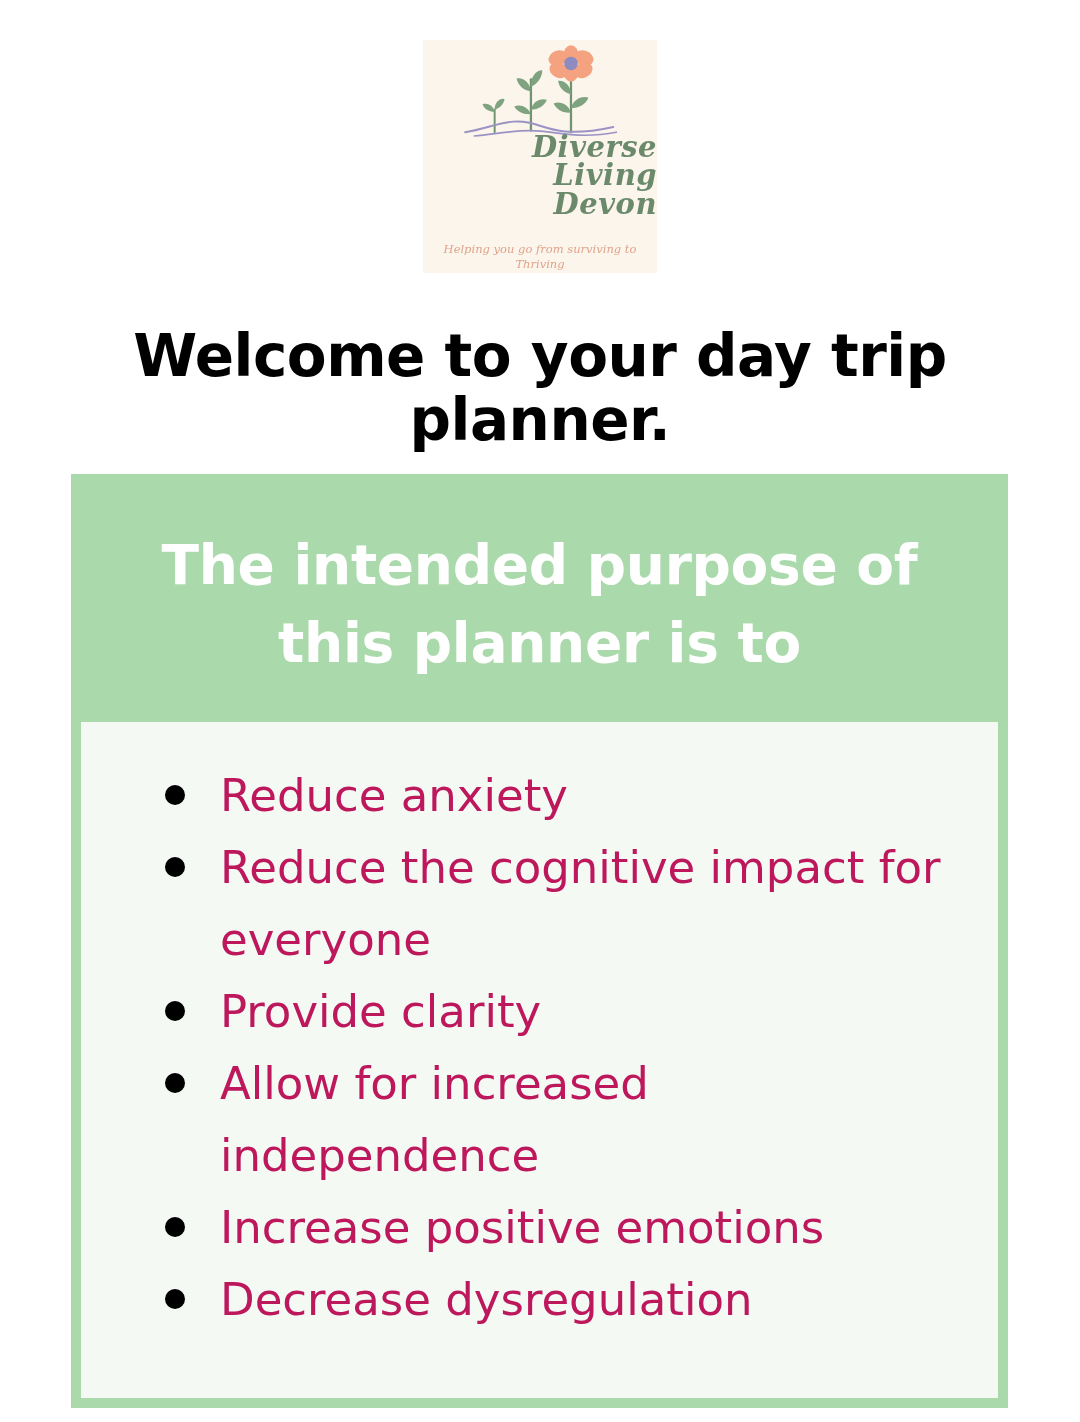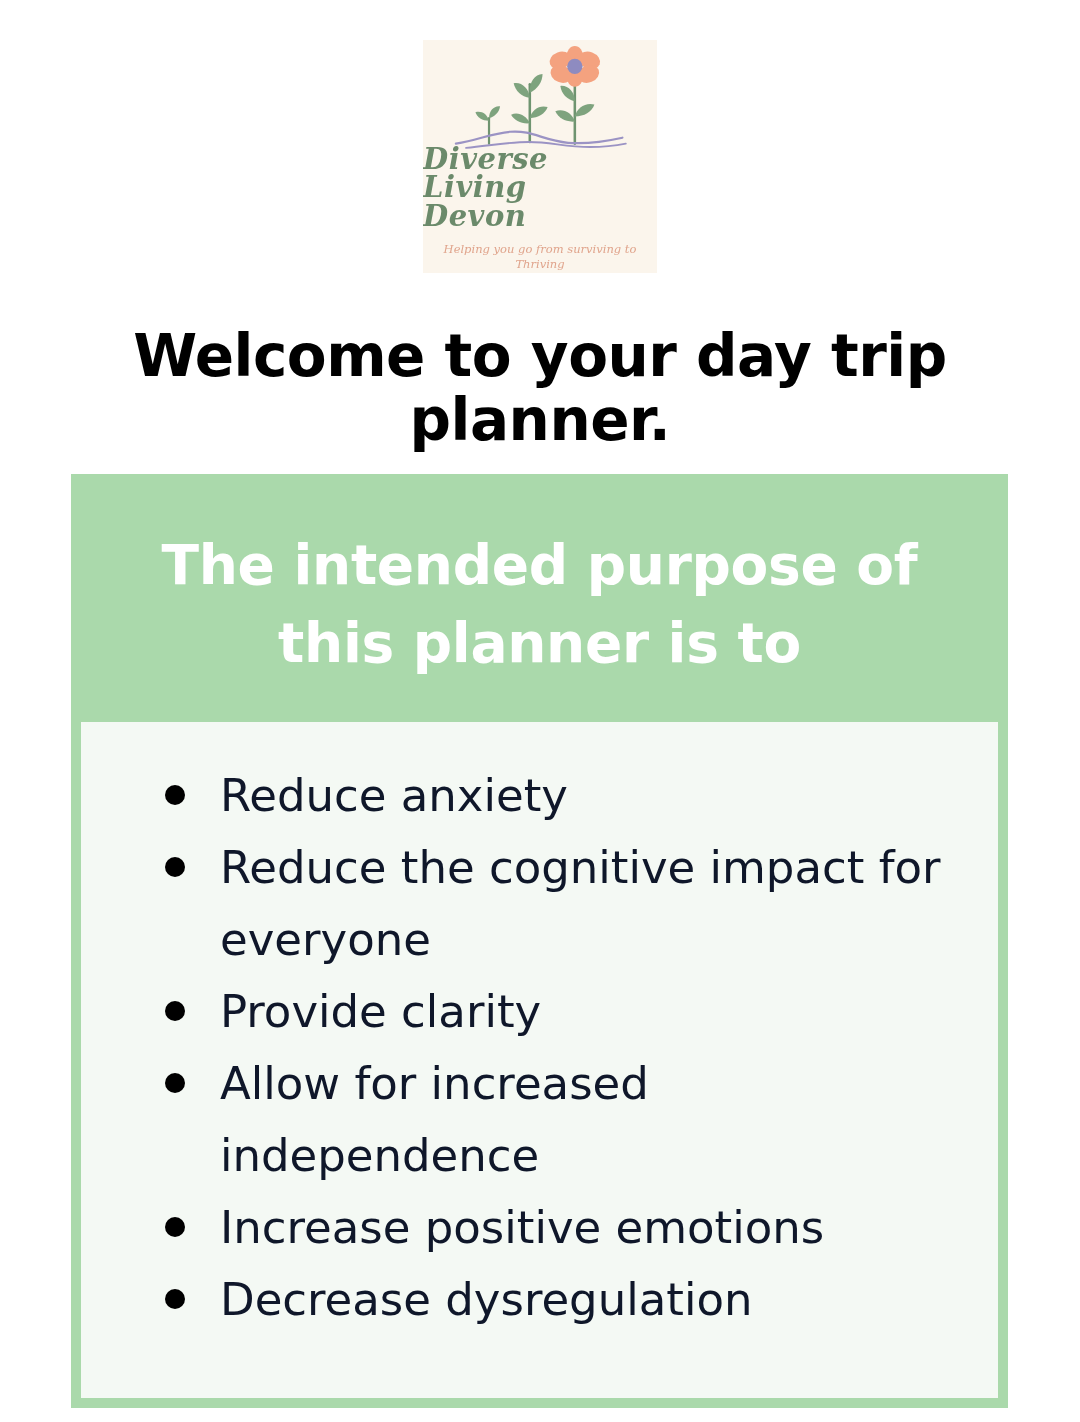--- a/index.html
+++ b/index.html
@@ -39,37 +39,37 @@
     width: 234px;
     height: 128px;
     display: block;
   }
 
   .logo-wordmark {
     font-family: "DejaVu Serif", serif;
     font-style: italic;
     font-weight: 700;
     color: #6b8a6b;
-    text-align: left;
+    text-align: right;
     line-height: 0.98;
     letter-spacing: 0.5px;
     margin-top: -4px;
   }
   .logo-wordmark .line1 { display: block; font-size: 29px; }
   .logo-wordmark .line2 { display: block; font-size: 29px; }
 
   .logo-tagline {
     font-family: "DejaVu Serif", serif;
     font-style: italic;
     color: #e0a48c;
     font-size: 11.5px;
     line-height: 1.35;
     text-align: center;
     width: 200px;
-    margin-top: 12px;
+    margin-top: 24px;
   }
 
   
   .page-title {
     font-family: "DejaVu Sans", sans-serif;
     font-weight: 700;
     font-size: 58px;
     line-height: 1.1;
     color: #000000;
     text-align: center;
@@ -115,21 +115,21 @@
     list-style: none;
     padding-left: 54px;
   }
 
   .purpose-item {
     display: flex;
     align-items: flex-start;
     font-family: "DejaVu Sans", sans-serif;
     font-size: 45px;
     line-height: 1.6;
-    color: #0f172a;
+    color: #be185d;
     margin-bottom: 0px;
   }
 
   .bullet {
     flex: 0 0 auto;
     width: 20px;
     height: 20px;
     border-radius: 50%;
     background: #000000;
     margin-top: 25px;

